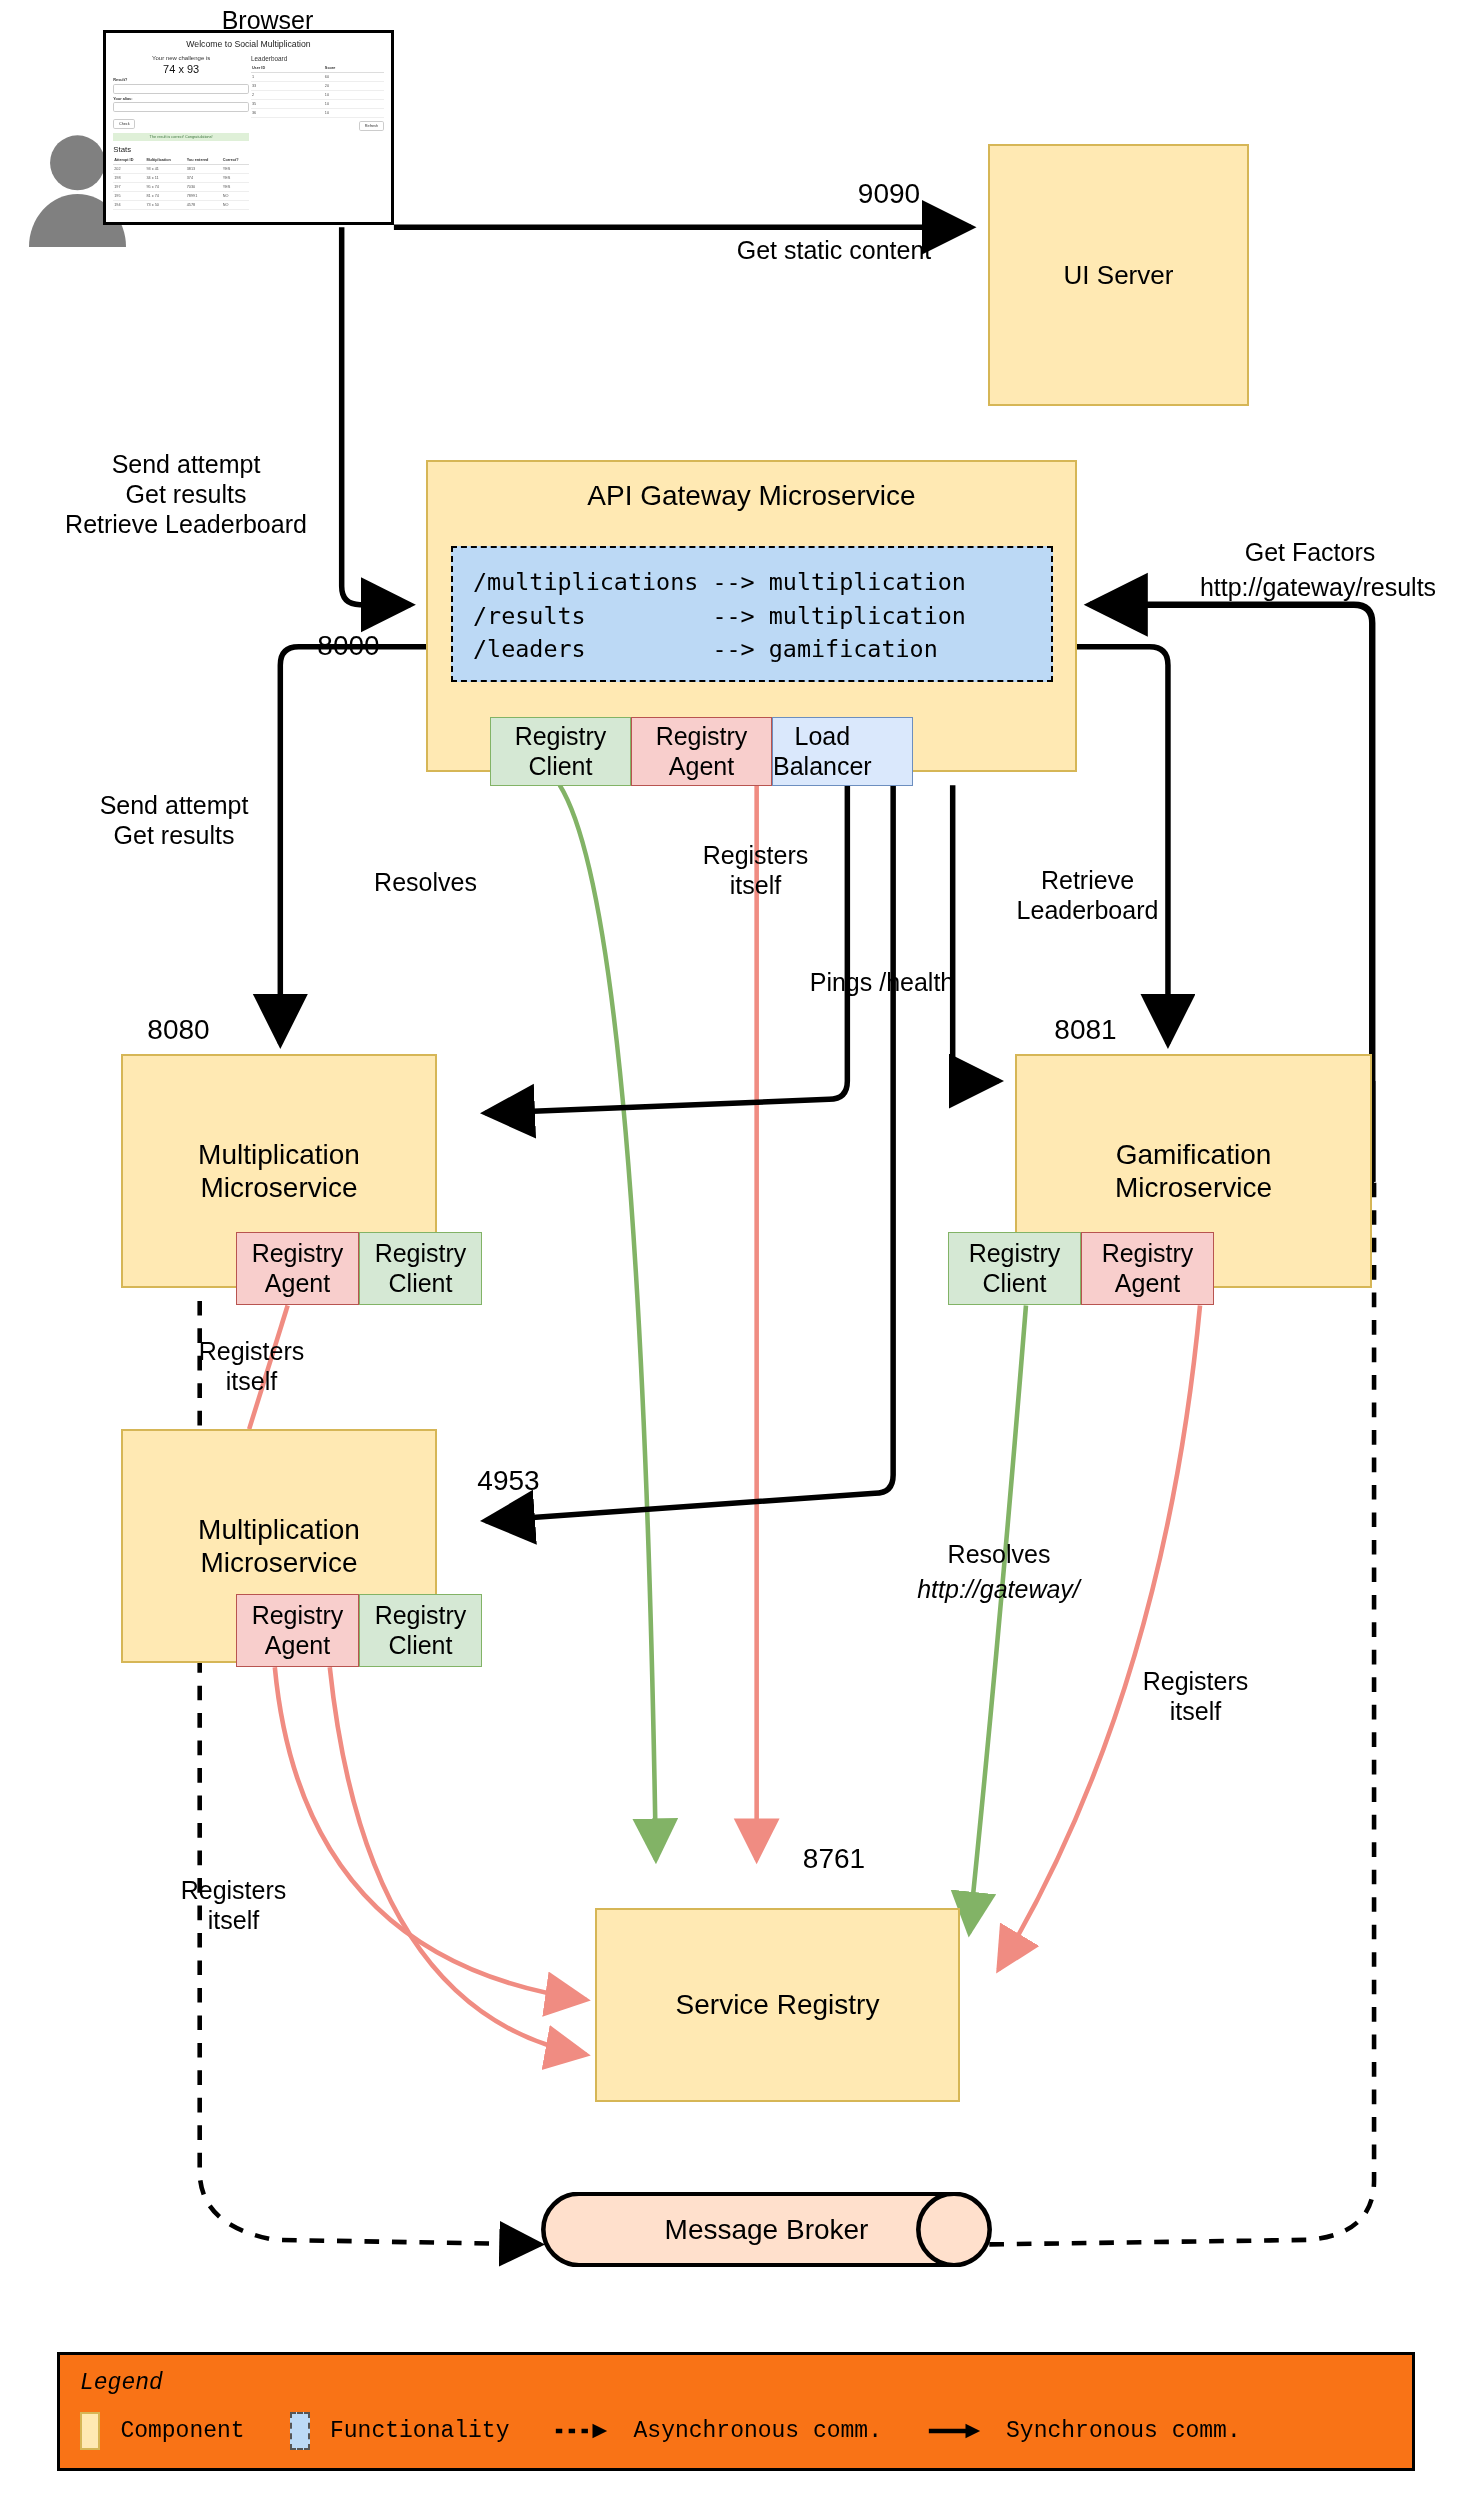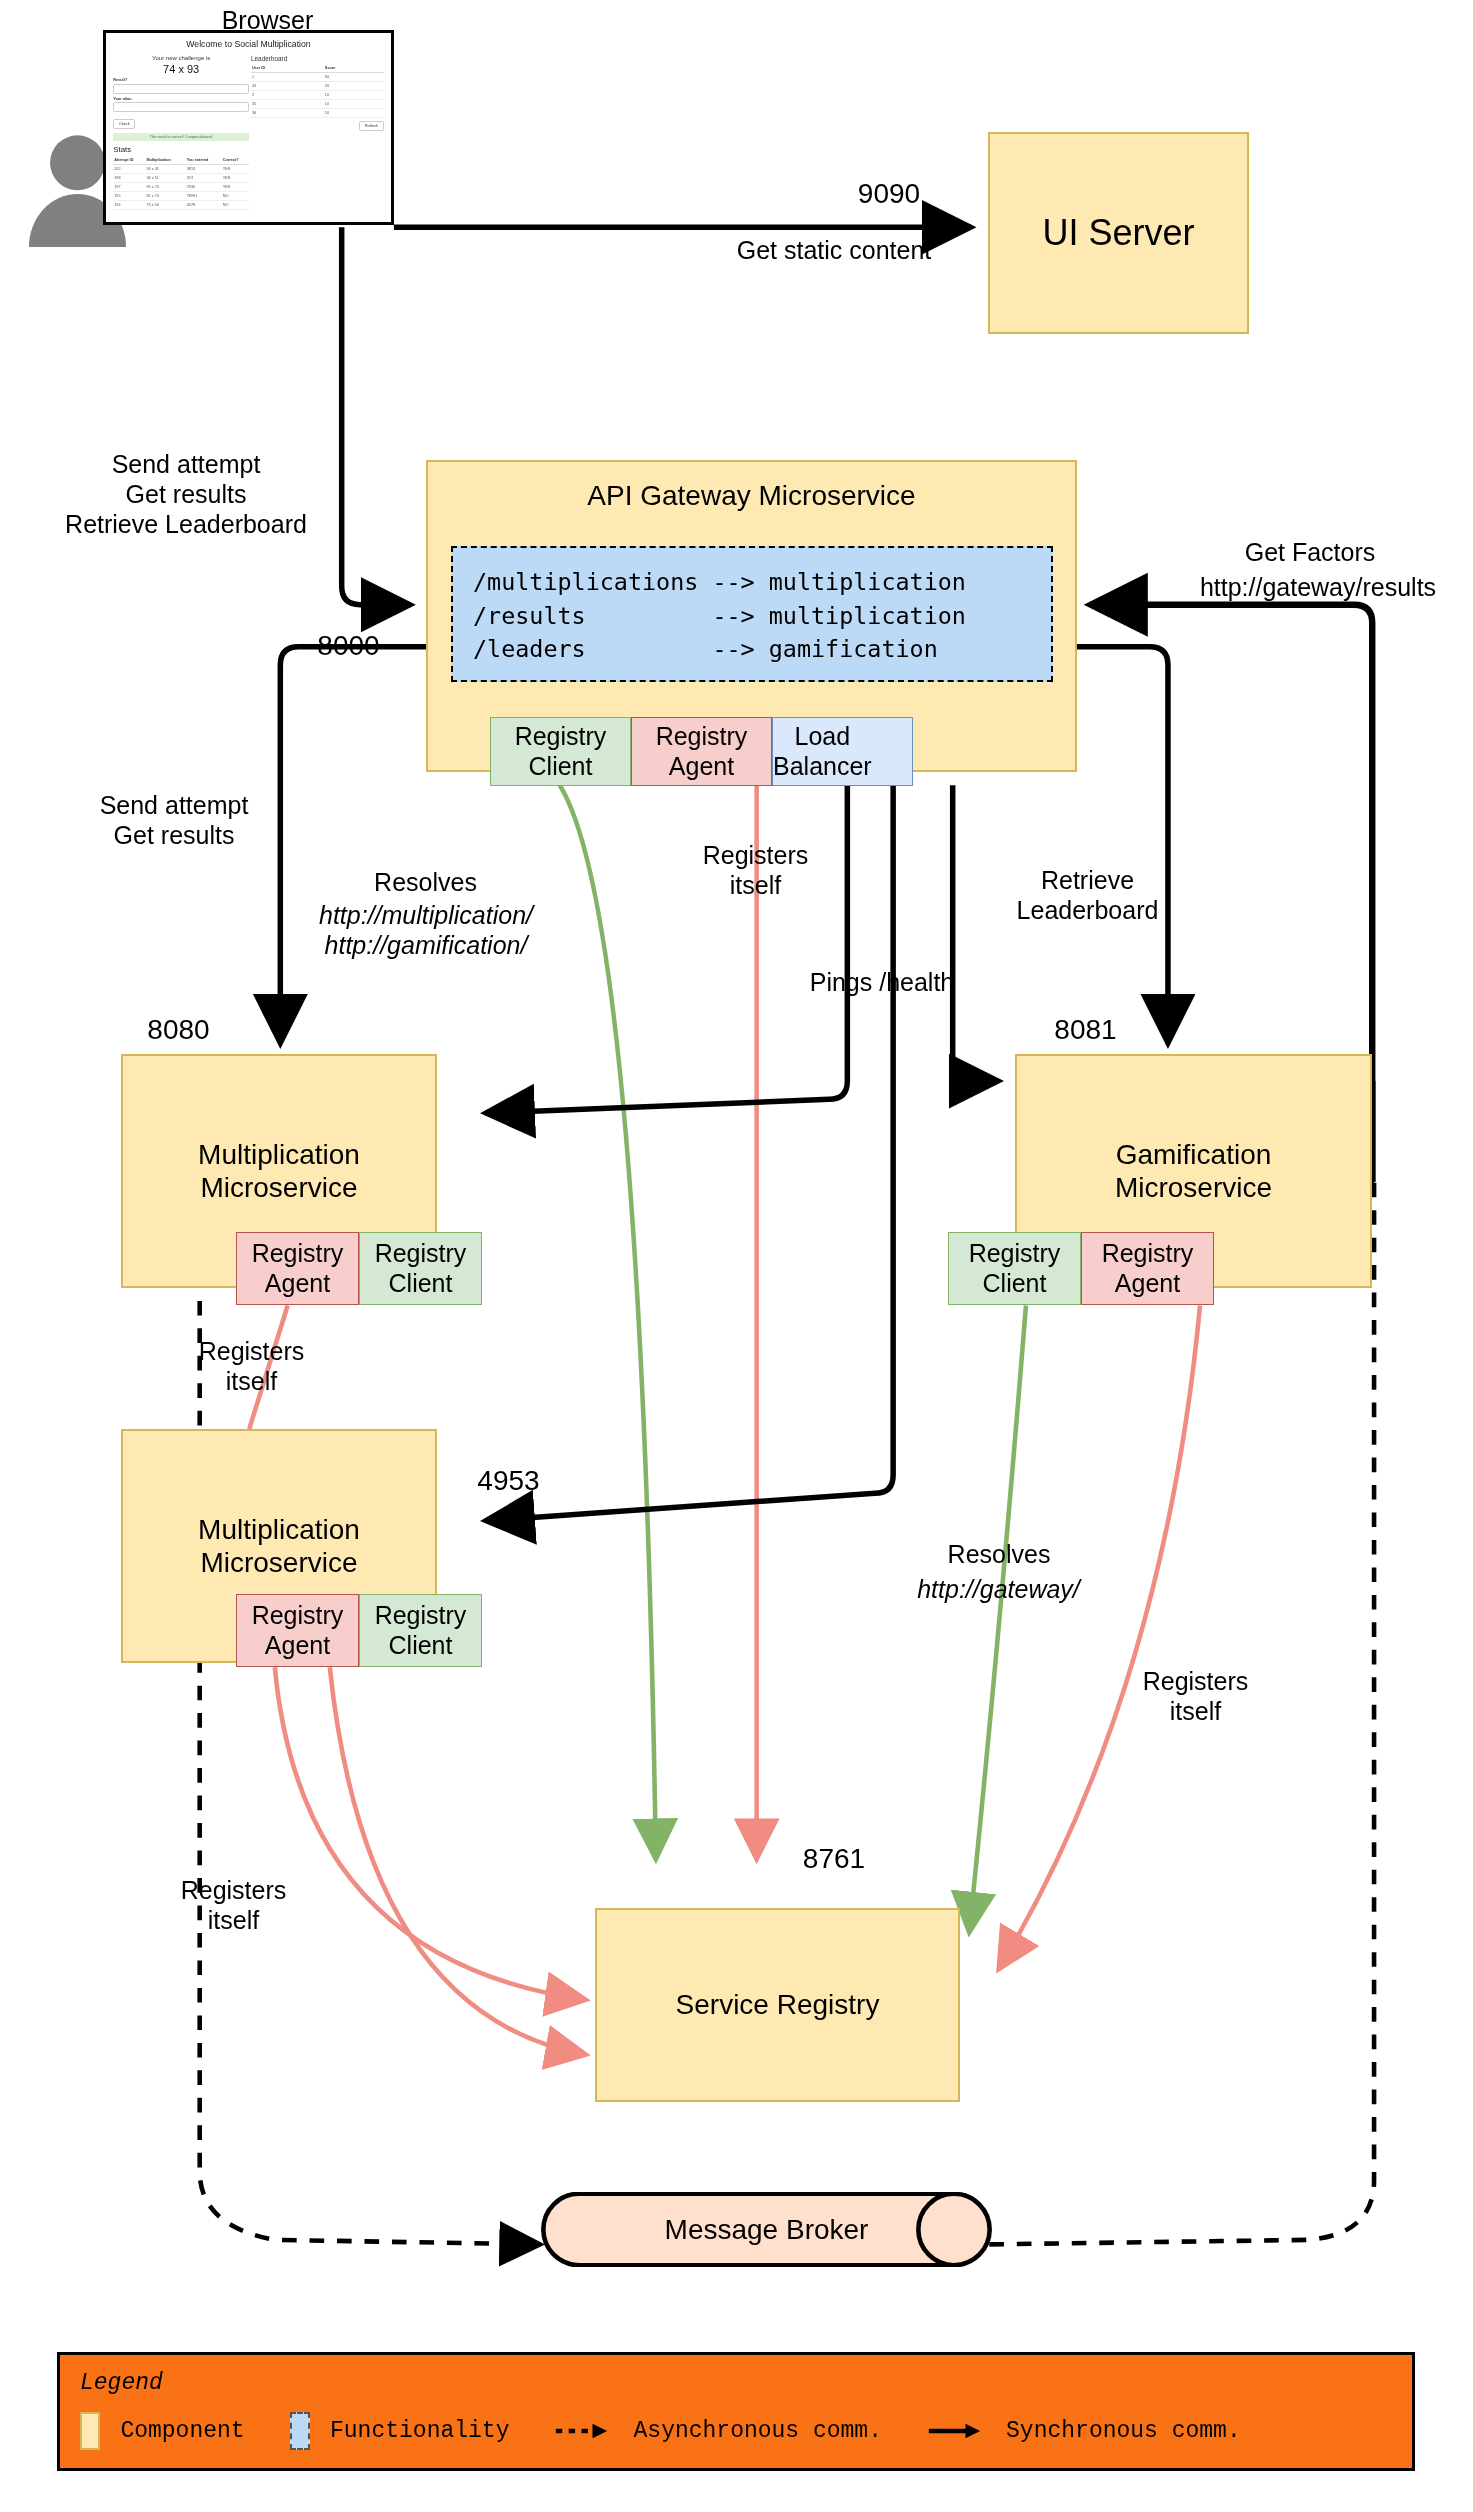--- a/index.html
+++ b/index.html
@@ -221,21 +221,21 @@
               <td>36</td>
               <td>10</td>
             </tr>
           </tbody>
         </table>
         <div class="refresh">Refresh</div>
       </div>
     </div>
   </div>
 
-  <div class="comp" style="left:988px;top:132px;width:261px;height:202px;font-size:36px;">
+  <div class="comp" style="left:988px;top:144px;width:261px;height:262px;font-size:26px;">
     <span>UI Server</span>
   </div>
   <div class="lbl" style="left:834px;top:177px;width:110px;font-size:28px;">9090</div>
   <div class="lbl" style="left:683px;top:235px;width:302px;font-size:25px;">Get static content</div>
 
   <div class="lbl" style="left:16.5px;top:449px;width:339px;font-size:25px;">Send attempt
 Get results
 Retrieve Leaderboard</div>
 
   <div class="comp" style="left:426px;top:460px;width:651px;height:312px;display:block;">
@@ -262,22 +262,20 @@
 
   <div class="lbl" style="left:289px;top:629px;width:119px;font-size:28px;">8000</div>
 
   <div class="lbl" style="left:1191px;top:537px;width:238px;font-size:25px;">Get Factors</div>
   <div class="lbl" style="left:1162px;top:572px;width:312px;font-size:25px;">http://gateway/results</div>
 
   <div class="lbl" style="left:55px;top:790px;width:238px;font-size:25px;">Send attempt
 Get results</div>
 
   <div class="lbl" style="left:302px;top:867px;width:247px;font-size:25px;">Resolves</div>
-  <div class="lbl ital" style="left:275px;top:900px;width:302px;font-size:25px;">http://multiplication/
-http://gamification/</div>
 
   <div class="lbl" style="left:641px;top:840px;width:229px;font-size:25px;">Registers
 itself</div>
 
   <div class="lbl" style="left:772px;top:967px;width:220px;font-size:25px;">Pings /health</div>
 
   <div class="lbl" style="left:982px;top:865px;width:211px;font-size:25px;">Retrieve
 Leaderboard</div>
 
   <div class="lbl" style="left:119px;top:1013px;width:119px;font-size:28px;">8080</div>

